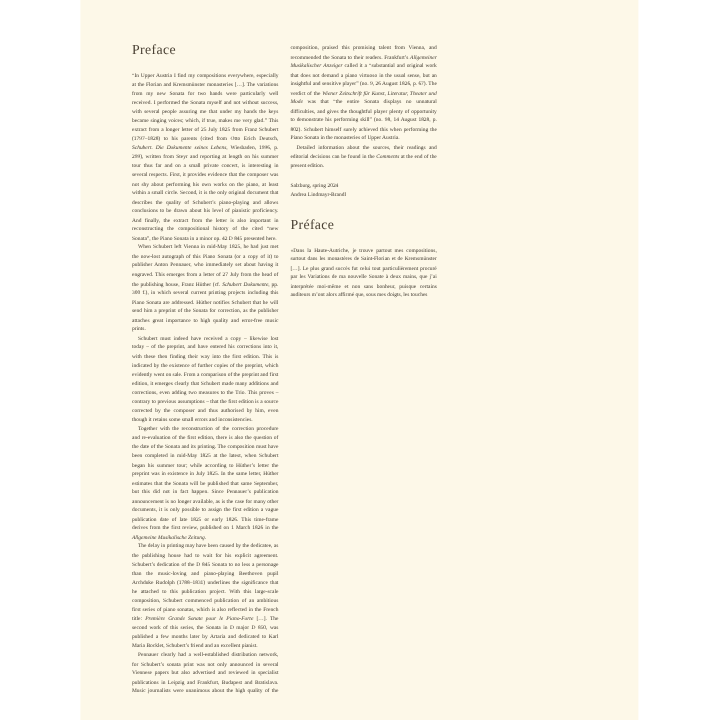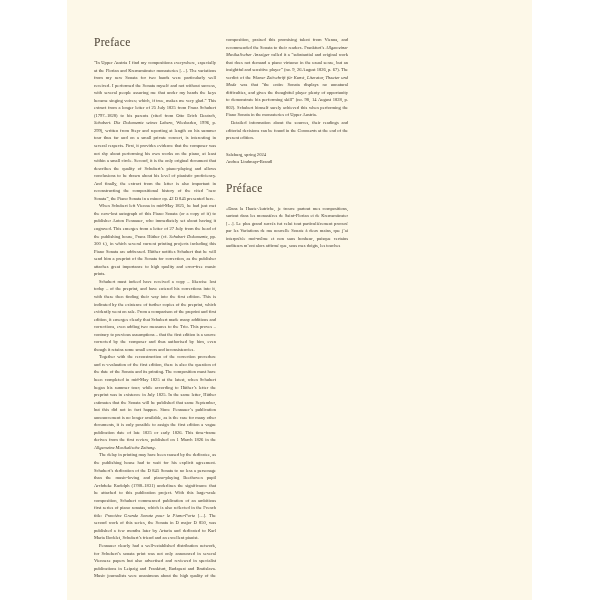--- a/index.html
+++ b/index.html
@@ -17,21 +17,21 @@
     position: absolute;
     left: 67px;
     top: 0;
     width: 465px;
     height: 600px;
     background: #fdf8e8;
     box-sizing: border-box;
   }
   #content {
     position: absolute;
-    left: 27px;
+    left: 43px;
     top: 36px;
     width: 386px;
     height: 548px;
   }
   .columns {
     column-count: 3;
     column-gap: 10px;
     column-fill: auto;
     height: 548px;
     width: 386px;

